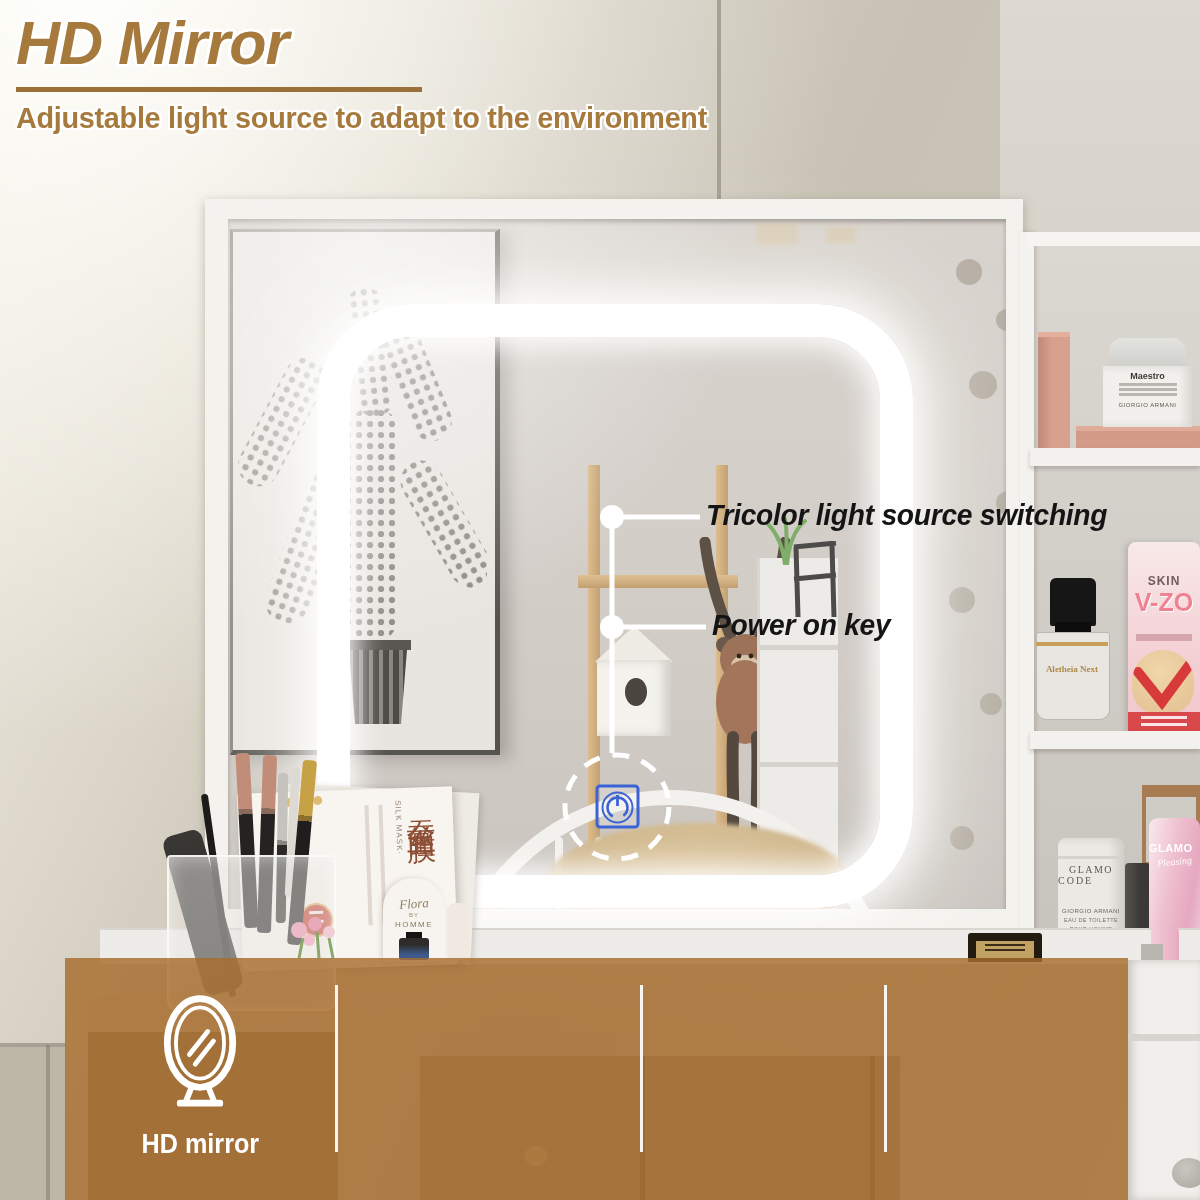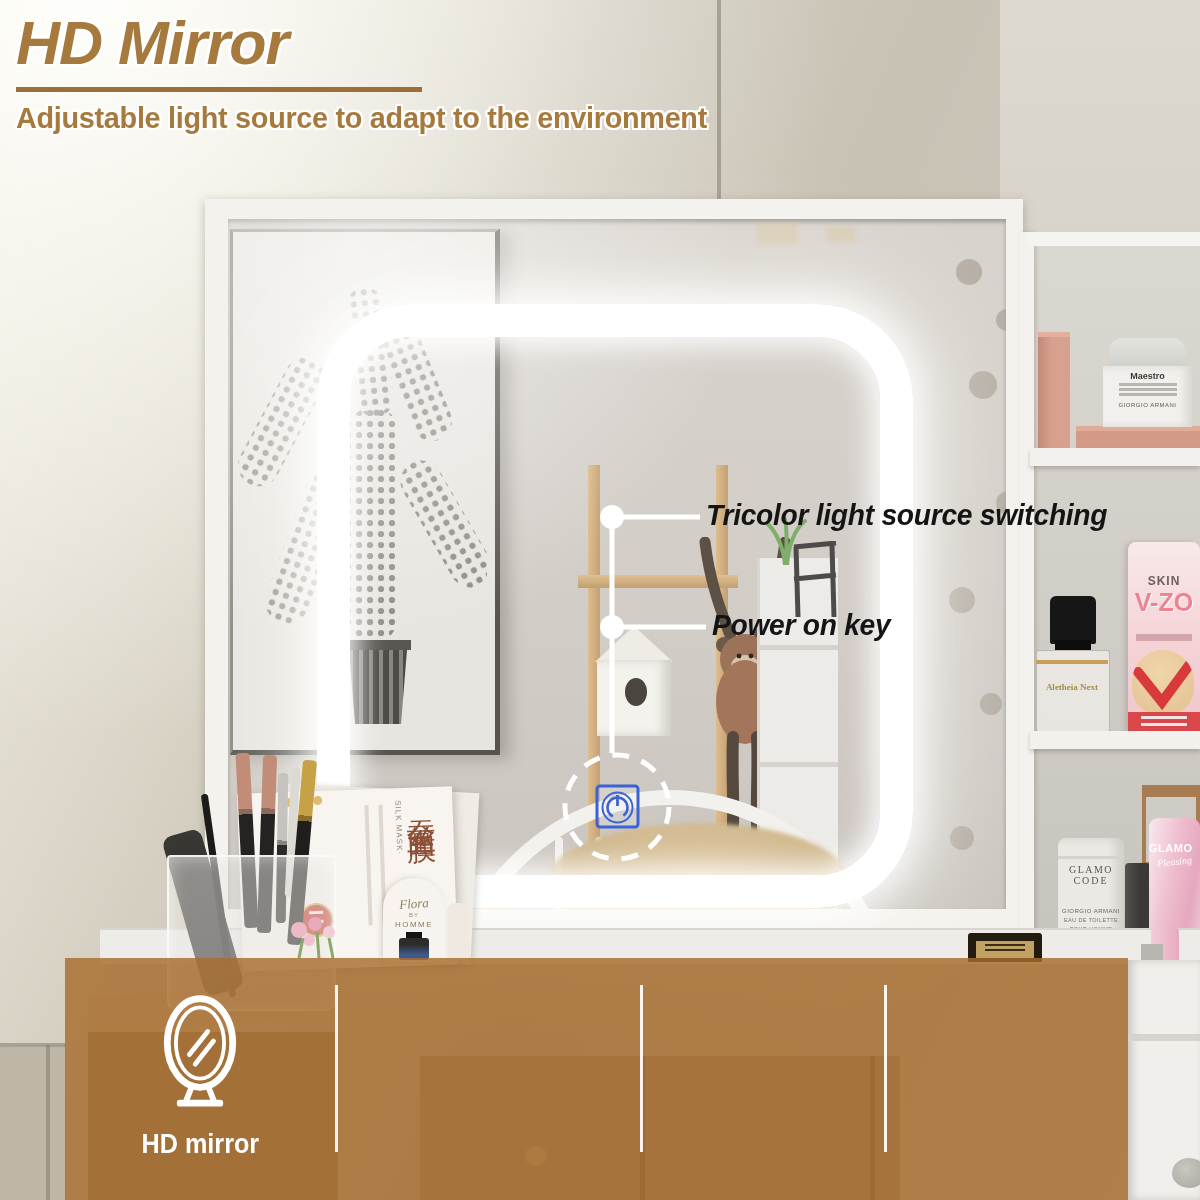--- a/index.html
+++ b/index.html
@@ -76,38 +76,38 @@
   #suBack{left:14px;top:12px;width:166px;height:716px;background:linear-gradient(180deg,#dbd7d1 0%,#d2cec8 45%,#c7c3bd 100%);}
   .board{left:10px;width:170px;height:18px;background:#f3f1ed;box-shadow:0 3px 4px rgba(100,92,80,.3);}
   #pinkBox1{left:18px;top:100px;width:32px;height:116px;background:linear-gradient(90deg,#c08a78 0%,#d7a18e 45%);border-top:5px solid #e2b09d;}
   #pinkBox2{left:56px;top:194px;width:124px;height:22px;background:#d29a87;border-top:5px solid #e0ab98;}
   #maestro{left:83px;top:106px;width:89px;height:89px;}
   #maeCap{left:6px;top:0;width:77px;height:30px;background:linear-gradient(180deg,#e3e3df,#cfcfcb);border-radius:14px 14px 2px 2px;}
   #maeBody{left:0;top:28px;width:89px;height:61px;background:#f1f0ec;box-shadow:inset -6px 0 8px rgba(120,115,105,.2);}
   .maeName{margin-top:5px;text-align:center;font-size:9px;font-weight:bold;color:#3c3a36;}
   .maeBar{margin:2px auto 0;width:58px;height:3px;background:#b9b6b0;}
   .maeBrand{margin-top:6px;text-align:center;font-size:6px;color:#5c584f;letter-spacing:.5px;}
-  #dropper{left:16px;top:364px;width:72px;height:140px;}
+  #dropper{left:16px;top:346px;width:72px;height:140px;}
   #dropCap{left:14px;top:0;width:46px;height:48px;background:#161616;border-radius:6px 6px 2px 2px;}
   #dropCollar{left:19px;top:44px;width:36px;height:10px;background:#0d0d0d;}
   #dropBody{left:0;top:54px;width:72px;height:86px;background:rgba(238,236,232,.82);border:1px solid rgba(175,172,165,.8);border-radius:3px 3px 10px 10px;}
   #dropGold{left:0;top:64px;width:72px;height:4px;background:#c79f58;}
   #dropName{left:0;top:86px;width:72px;text-align:center;font-size:9px;font-weight:bold;color:#ad8a48;font-family:"Liberation Serif",serif;}
   #vzo{left:108px;top:310px;width:72px;height:191px;background:linear-gradient(180deg,#f8e9e9 0%,#f4d2d6 55%,#f0c6cc 100%);border-radius:8px 8px 0 0;box-shadow:-3px 0 5px rgba(120,100,100,.25);}
   #vzoBrand{left:0;top:32px;width:100%;text-align:center;font-size:12px;font-weight:bold;color:#6f5d5d;letter-spacing:1px;}
   #vzoName{left:0;top:46px;width:100%;text-align:center;font-size:25px;font-weight:bold;color:#ef8292;text-shadow:1px 1px 0 #fff;}
   #vzoKr{left:8px;top:92px;width:56px;height:7px;background:rgba(185,125,135,.55);}
   #vzoFace{left:4px;top:108px;width:62px;height:64px;border-radius:50% 50% 40% 40%;background:radial-gradient(circle at 45% 35%,#f0d6aa,#e3c091);overflow:hidden;}
   #vzoBand{left:0;top:170px;width:100%;height:21px;background:#d8484a;}
   .vzoBandBar{margin:4px auto 0;width:46px;height:3px;background:rgba(255,255,255,.85);}
   #woodMirror{left:122px;top:553px;width:58px;height:81px;background:#cfccc6;border:4px solid #a87c52;border-top-width:12px;box-sizing:border-box;}
   #armani{left:38px;top:606px;width:66px;height:122px;background:#ebe9e4;border-radius:8px 8px 0 0;box-shadow:inset -8px 0 10px rgba(110,105,95,.2);}
   #armCapLine{left:0;top:18px;width:100%;height:3px;background:#d5d3ce;}
   .armLine1{margin-top:26px;text-align:center;font-size:10px;color:#5c5850;letter-spacing:1.5px;font-family:"Liberation Serif",serif;}
-  .armLine2{text-align:center;font-size:10px;color:#5c5850;letter-spacing:2px;font-family:"Liberation Serif",serif;}
+  .armLine2{text-align:left;font-size:10px;color:#5c5850;letter-spacing:2px;font-family:"Liberation Serif",serif;}
   .armBrand{margin-top:22px;text-align:center;font-size:6px;color:#6a665e;letter-spacing:.5px;}
   .armSmall{margin-top:3px;text-align:center;font-size:5.5px;color:#7a766e;letter-spacing:.4px;}
   #spray{left:105px;top:631px;width:25px;height:97px;background:linear-gradient(90deg,#55534f,#3b3936 60%);border-radius:4px 4px 0 0;}
   #glamo{left:129px;top:586px;width:51px;height:142px;background:linear-gradient(100deg,#f9e9ee 0%,#eebccd 45%,#e5a8bf 75%,#f0cdd9 100%);border-radius:9px 9px 0 0;}
   #glamoName{left:0;top:24px;width:100%;text-align:left;font-size:11px;font-weight:bold;color:#fff;letter-spacing:.5px;}
   #glamoScript{left:0;top:38px;width:100%;text-align:center;font-size:10px;font-style:italic;color:rgba(255,255,255,.95);transform:rotate(-6deg);font-family:"Liberation Serif",serif;}
 
   
   #table{left:100px;top:928px;width:1100px;height:34px;background:#eeece8;border-top:2px solid #d9d6d1;}
   #amber{left:968px;top:933px;width:74px;height:29px;background:#241b10;border-radius:3px 3px 0 0;}

